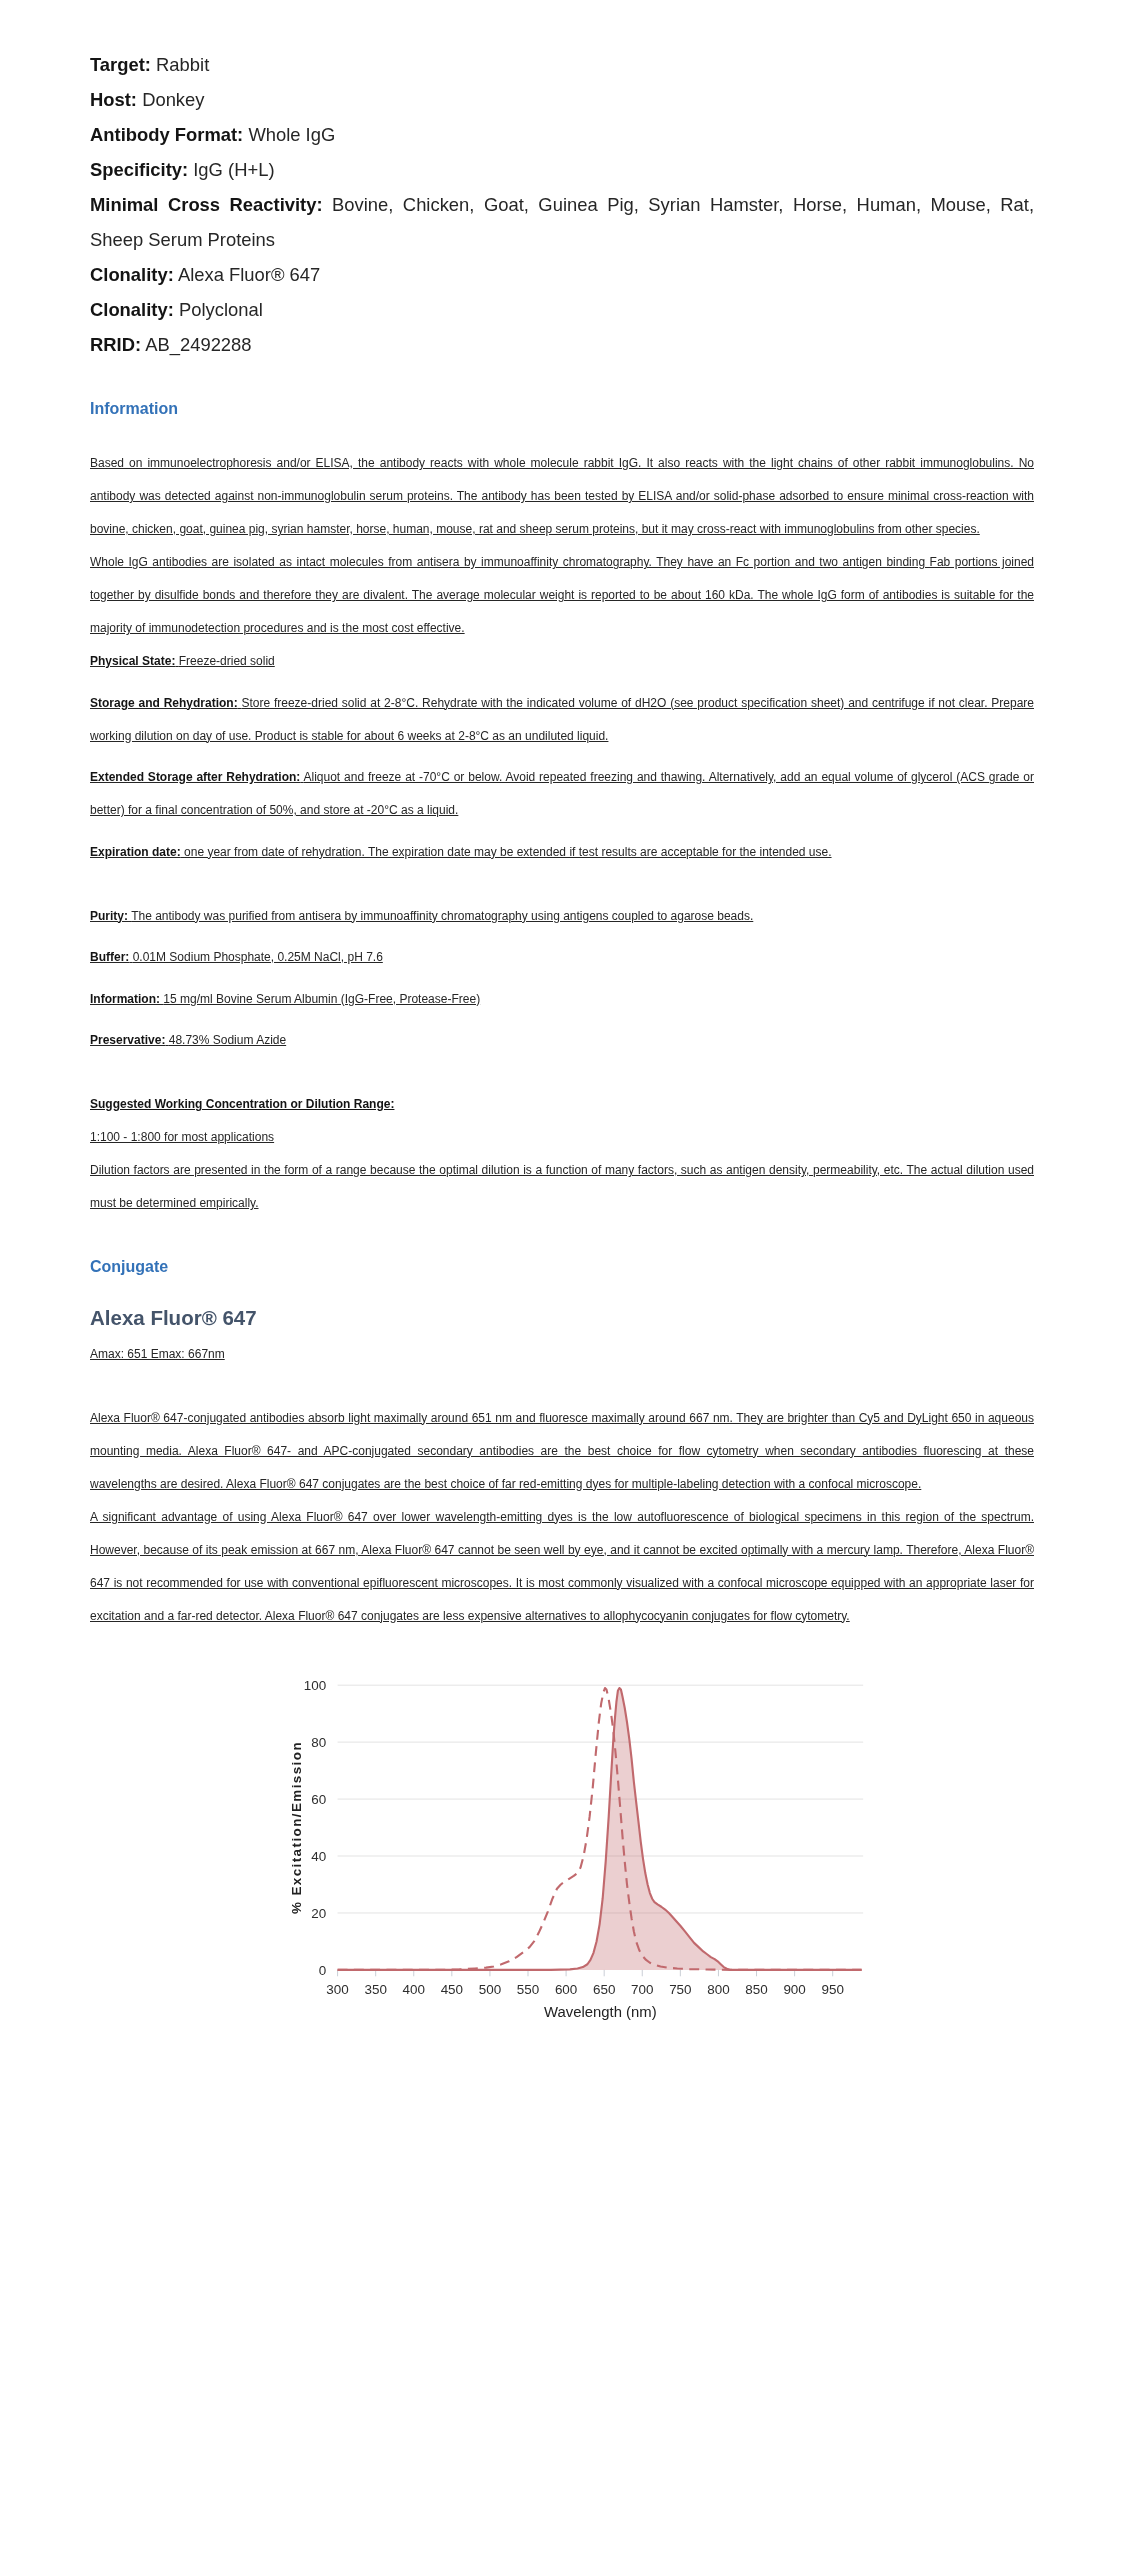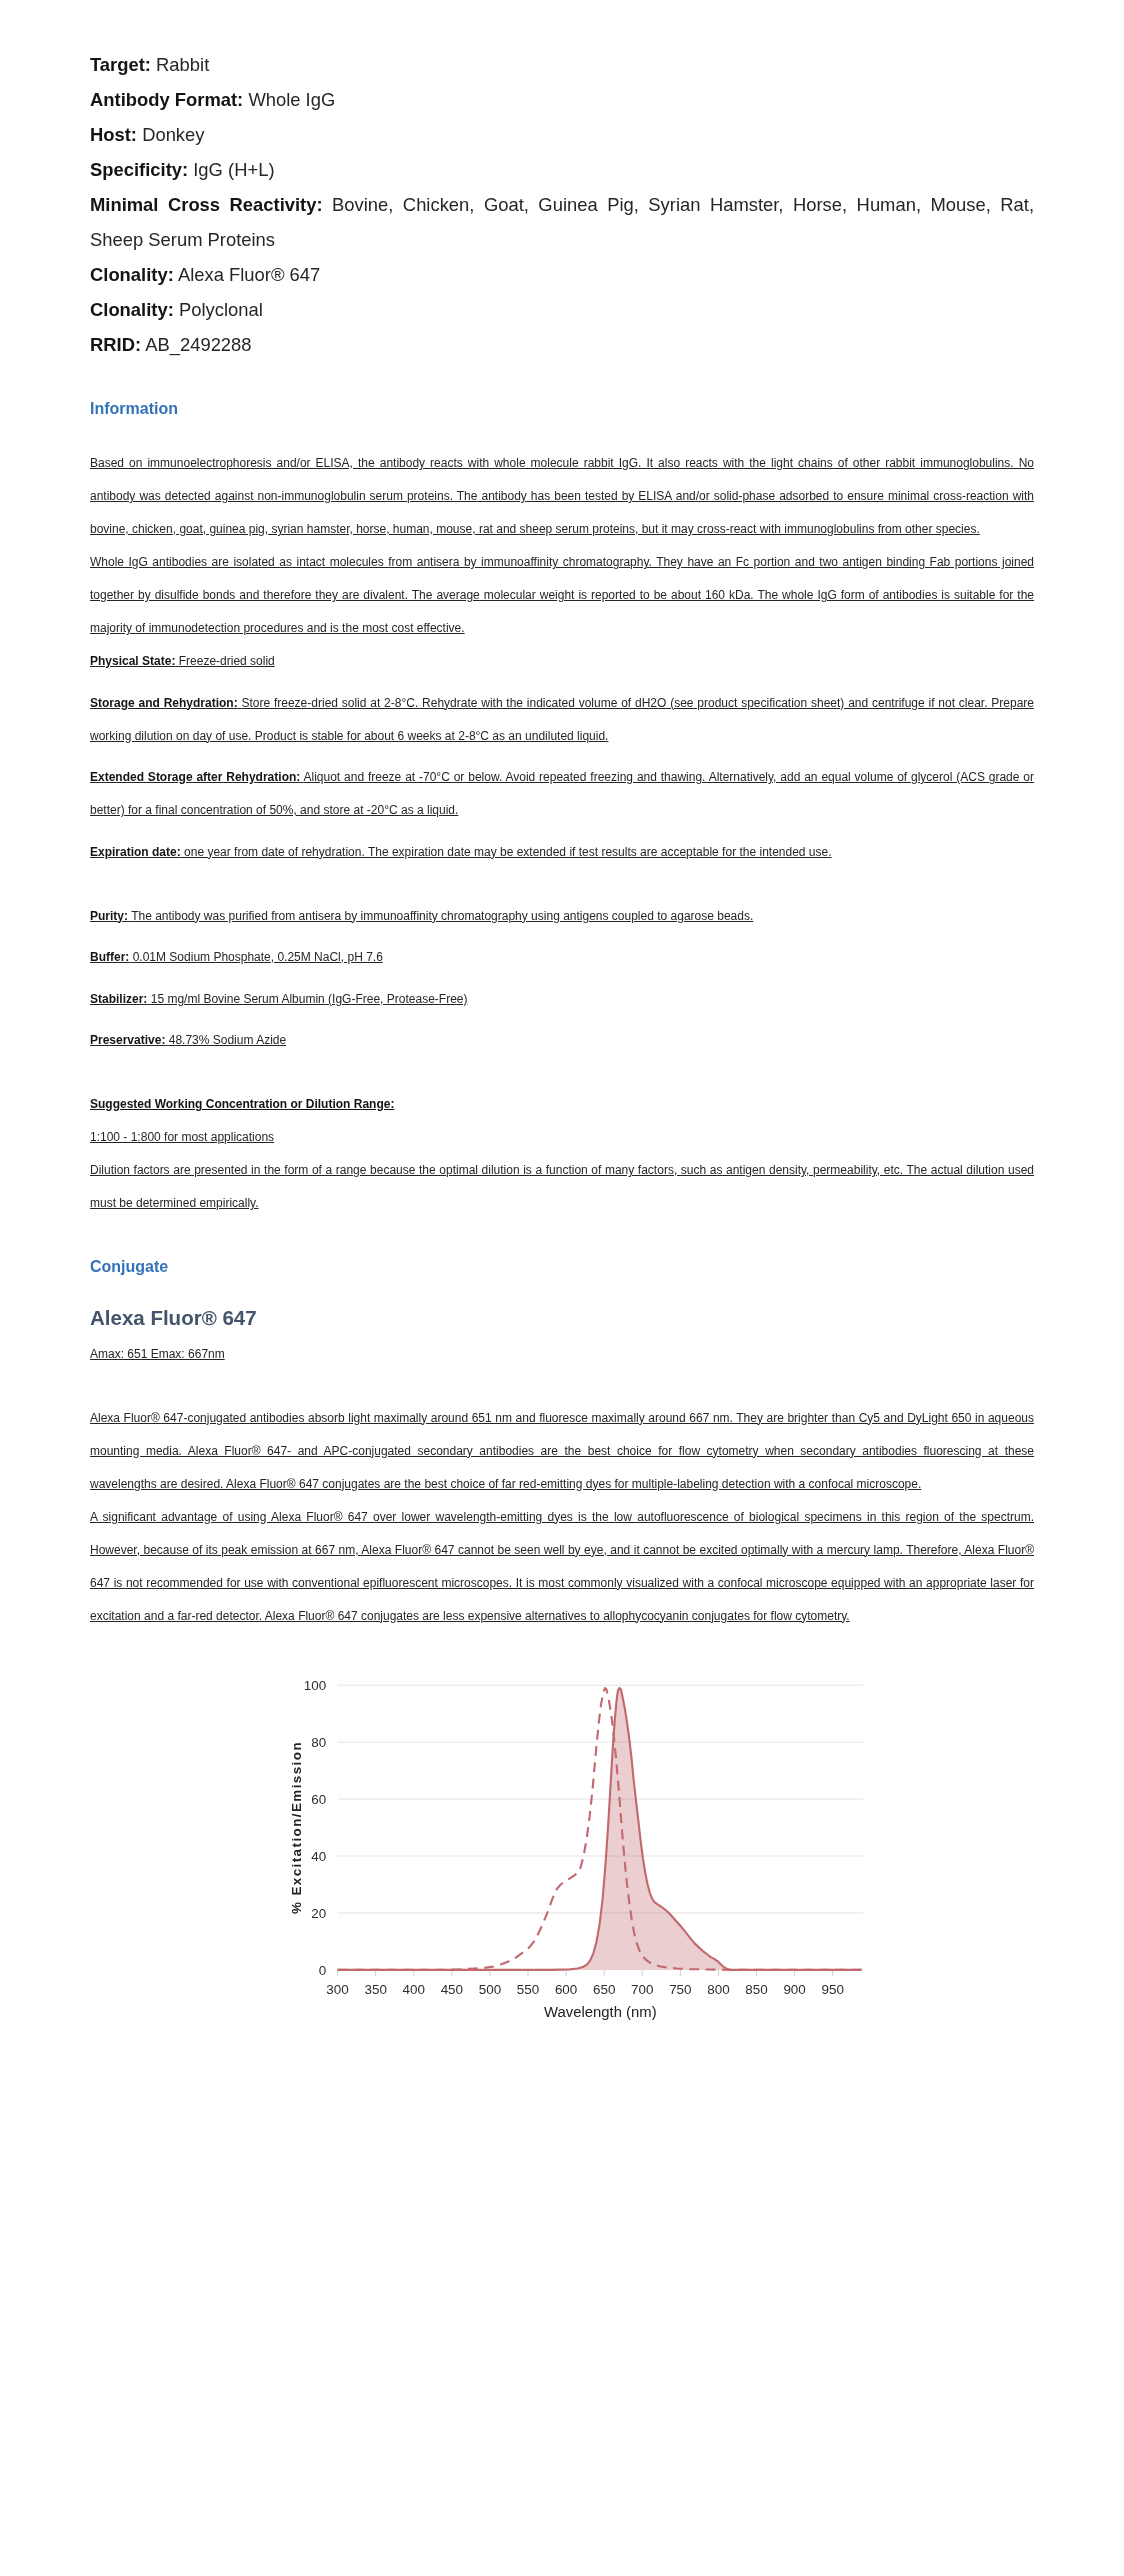--- a/index.html
+++ b/index.html
@@ -30,43 +30,43 @@
   .axis-label{font-size:21px;fill:#222222;font-family:"Liberation Sans",sans-serif;}
   .axis-label.y{font-size:19px;font-weight:700;letter-spacing:2px;}
 </style>
 </head>
 <body>
 
 <div class="content">
 
   <section>
     <p class="spec"><strong>Target:</strong> <span>Rabbit</span></p>
+    <p class="spec"><strong>Host:</strong> <span>Donkey</span></p>
     <p class="spec"><strong>Antibody Format:</strong> <span>Whole IgG</span></p>
-    <p class="spec"><strong>Host:</strong> <span>Donkey</span></p>
     <p class="spec"><strong>Specificity:</strong> <span>IgG (H+L)</span></p>
     <p class="spec"><strong>Minimal Cross Reactivity:</strong> <span>Bovine, Chicken, Goat, Guinea Pig, Syrian Hamster, Horse, Human, Mouse, Rat, Sheep Serum Proteins</span></p>
     <p class="spec"><strong>Clonality:</strong> <span>Alexa Fluor® 647</span></p>
     <p class="spec"><strong>Clonality:</strong> <span>Polyclonal</span></p>
     <p class="spec"><strong>RRID:</strong> <span>AB_2492288</span></p>
   </section>
 
   <h2 class="section-heading">Information</h2>
   <section>
     <p class="para">Based on immunoelectrophoresis and/or ELISA, the antibody reacts with whole molecule rabbit IgG. It also reacts with the light chains of other rabbit immunoglobulins. No antibody was detected against non-immunoglobulin serum proteins. The antibody has been tested by ELISA and/or solid-phase adsorbed to ensure minimal cross-reaction with bovine, chicken, goat, guinea pig, syrian hamster, horse, human, mouse, rat and sheep serum proteins, but it may cross-react with immunoglobulins from other species.</p>
     <p class="para">Whole IgG antibodies are isolated as intact molecules from antisera by immunoaffinity chromatography. They have an Fc portion and two antigen binding Fab portions joined together by disulfide bonds and therefore they are divalent. The average molecular weight is reported to be about 160 kDa. The whole IgG form of antibodies is suitable for the majority of immunodetection procedures and is the most cost effective.</p>
   </section>
 
   <section>
     <p class="para"><strong>Physical State:</strong> <span>Freeze-dried solid</span></p>
     <p class="para mt-sm"><strong>Storage and Rehydration:</strong> <span>Store freeze-dried solid at 2-8°C. Rehydrate with the indicated volume of dH2O (see product specification sheet) and centrifuge if not clear. Prepare working dilution on day of use. Product is stable for about 6 weeks at 2-8°C as an undiluted liquid.</span></p>
     <p class="para mt-sm"><strong>Extended Storage after Rehydration:</strong> <span>Aliquot and freeze at -70°C or below. Avoid repeated freezing and thawing. Alternatively, add an equal volume of glycerol (ACS grade or better) for a final concentration of 50%, and store at -20°C as a liquid.</span></p>
     <p class="para mt-sm"><strong>Expiration date:</strong> <span>one year from date of rehydration. The expiration date may be extended if test results are acceptable for the intended use.</span></p>
     <p class="para mt-gap"><strong>Purity:</strong> <span>The antibody was purified from antisera by immunoaffinity chromatography using antigens coupled to agarose beads.</span></p>
     <p class="para mt-sm"><strong>Buffer:</strong> <span>0.01M Sodium Phosphate, 0.25M NaCl, pH 7.6</span></p>
-    <p class="para mt-sm"><strong>Stabilizer:</strong> <span>15 mg/ml Bovine Serum Albumin (IgG-Free, Protease-Free)</span></p>
+    <p class="para mt-sm"><strong>Information:</strong> <span>15 mg/ml Bovine Serum Albumin (IgG-Free, Protease-Free)</span></p>
     <p class="para mt-sm"><strong>Preservative:</strong> <span>48.73% Sodium Azide</span></p>
     <p class="para bold-line mt-gap">Suggested Working Concentration or Dilution Range:</p>
     <p class="para">1:100 - 1:800 for most applications</p>
     <p class="para">Dilution factors are presented in the form of a range because the optimal dilution is a function of many factors, such as antigen density, permeability, etc. The actual dilution used must be determined empirically.</p>
   </section>
 
   <h2 class="section-heading">Conjugate</h2>
   <section>
     <h3 class="sub-heading">Alexa Fluor® 647</h3>
     <p class="para">Amax: 651 Emax: 667nm</p>

